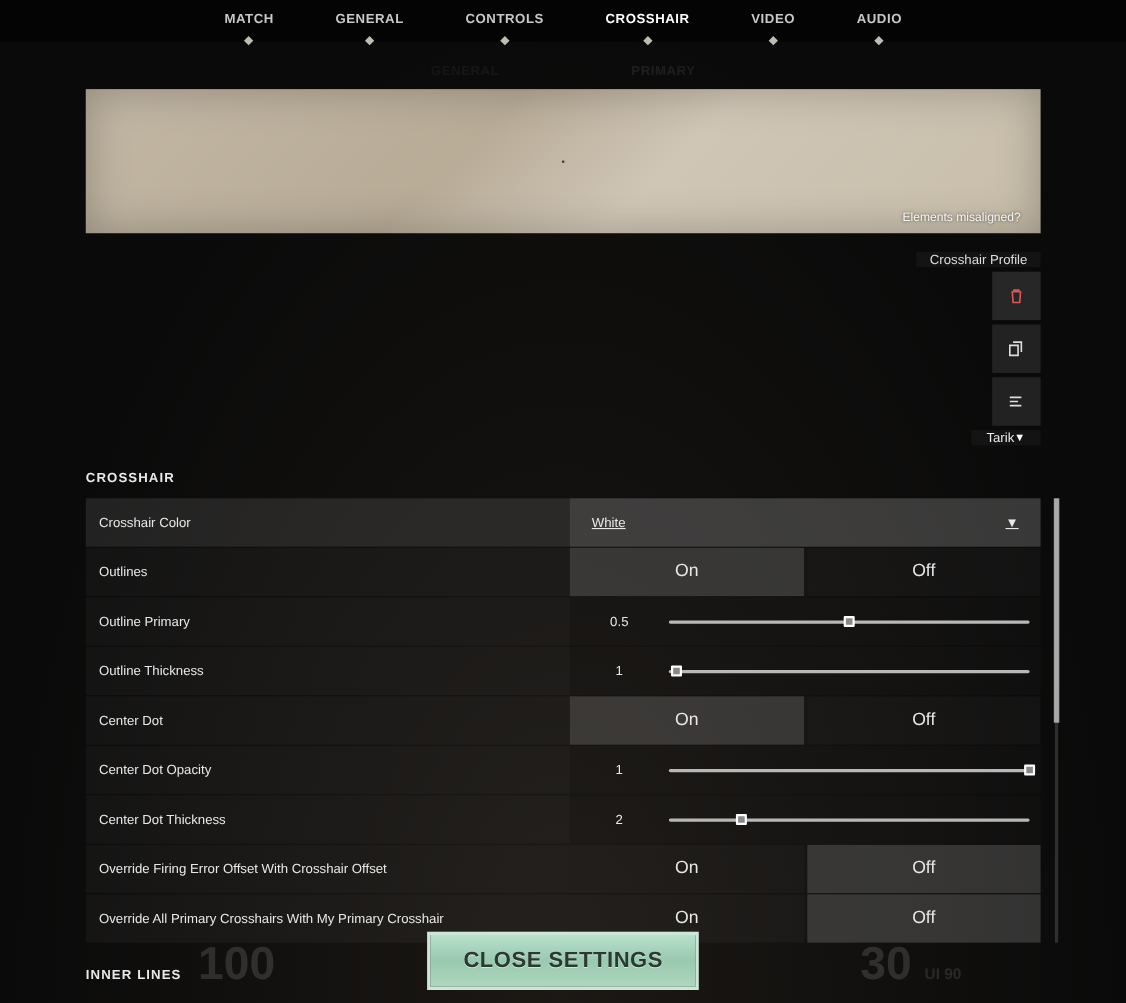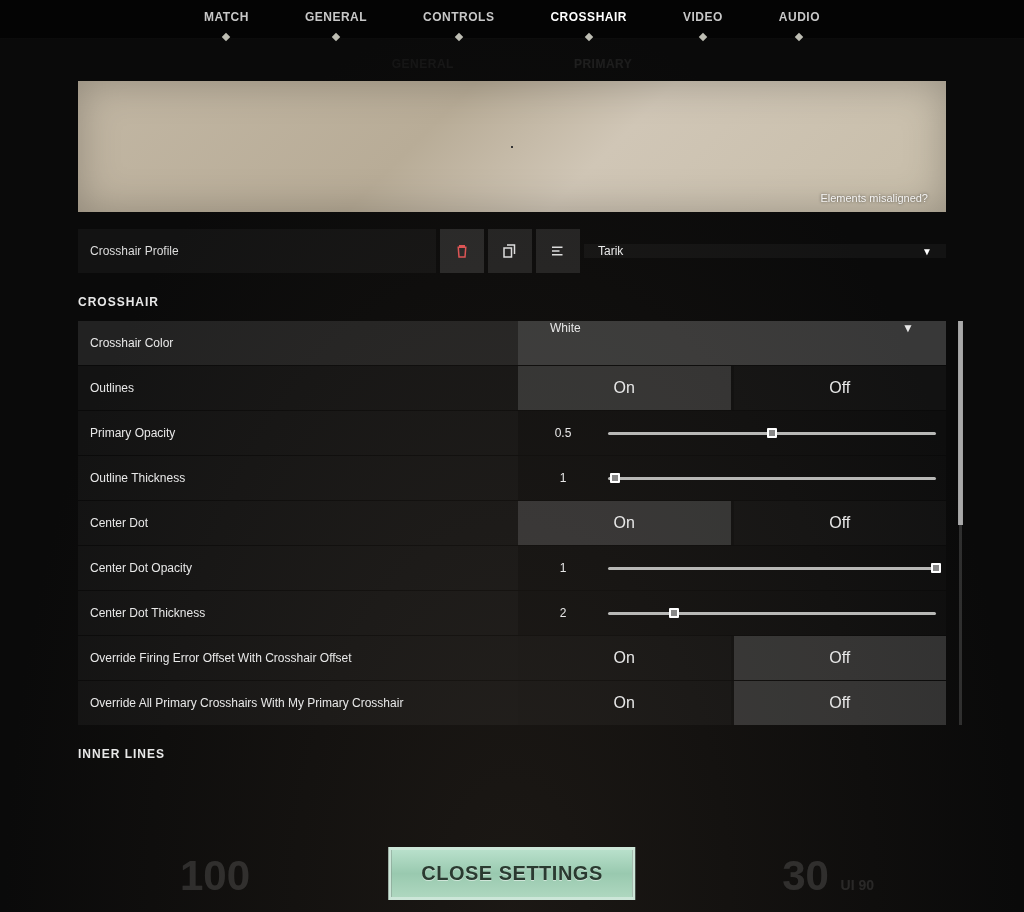--- a/index.html
+++ b/index.html
@@ -97,23 +97,24 @@
 .preview .dot {
   position: absolute;
   left: 50%; top: 50%;
   width: 2px; height: 2px;
   background: #333;
   transform: translate(-50%,-50%);
 }
 
 .profile-row {
   display: flex;
-  align-items: center;
+  align-items: flex-end;
   gap: 4px;
   margin-top: 17px;
+  flex-direction: column;
 }
 .profile-label {
   flex: 1;
   background: rgba(255,255,255,0.04);
   display: flex;
   align-items: center;
   padding: 0 12px;
   font-size: 12px;
   color: #dcdcdc;
   height: 44px;
@@ -188,26 +189,27 @@
 .row .control {
   flex: 1;
   display: flex;
   align-items: stretch;
   background: rgba(255,255,255,0.02);
 }
 
 .dropdown-ctl {
   width: 100%;
   display: flex;
-  align-items: flex-start;
+  align-items: center;
   justify-content: space-between;
-  padding: 0 32px;
+  padding: 0 20px;
   font-size: 12px;
   cursor: pointer;
   background: rgba(255,255,255,0.1);
+  text-decoration: underline;
 }
 
 .toggle {
   display: flex;
   width: 100%;
   gap: 3px;
 }
 .toggle .opt {
   flex: 1;
   display: flex;
@@ -348,21 +350,21 @@
       <div class="label">Outlines</div>
       <div class="control">
         <div class="toggle">
           <div class="opt sel">On</div>
           <div class="opt">Off</div>
         </div>
       </div>
     </div>
 
     <div class="row">
-      <div class="label">Primary Opacity</div>
+      <div class="label">Outline Primary</div>
       <div class="control">
         <div class="slider-ctl">
           <div class="val">0.5</div>
           <div class="track">
               <div class="thumb" style="left:50%"></div>
             </div>
         </div>
       </div>
     </div>
 

